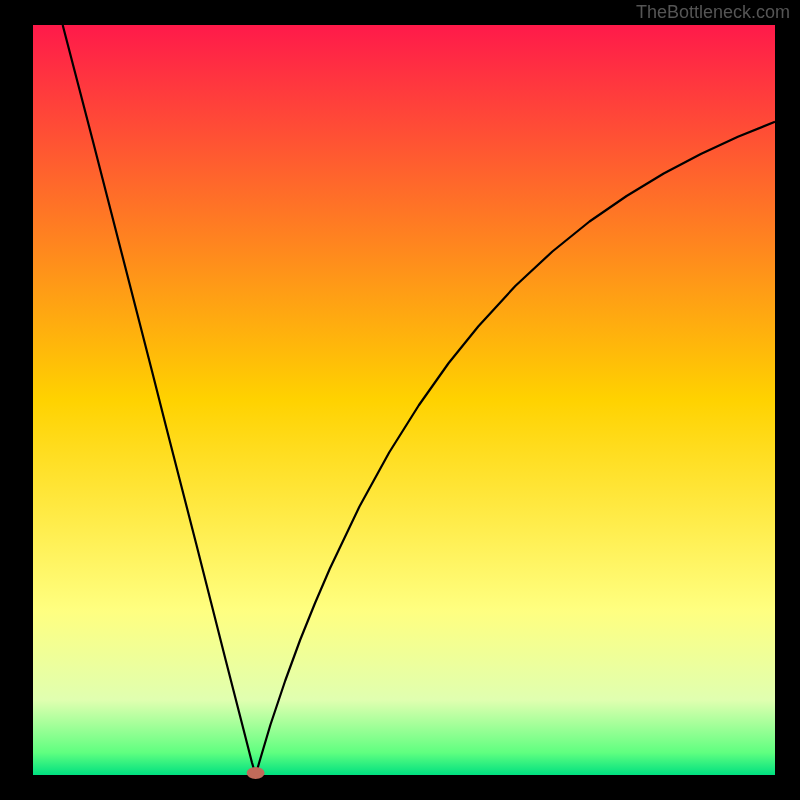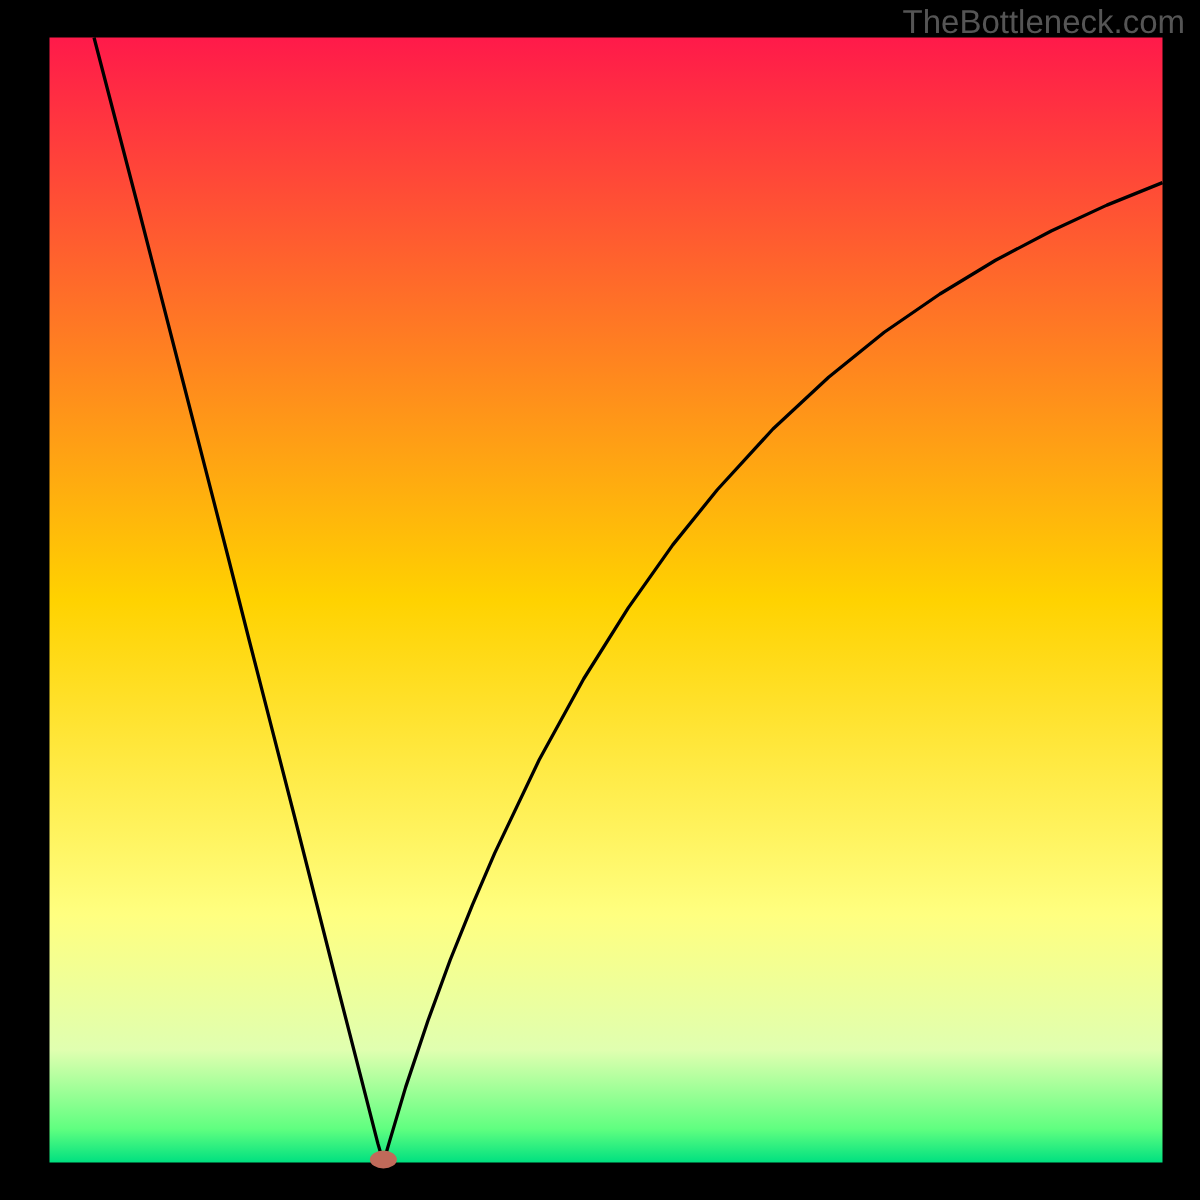--- a/index.html
+++ b/index.html
@@ -16,21 +16,21 @@
     width: 800px;
     height: 800px;
     top: 0;
     left: 0;
   }
   #watermark {
     position: absolute;
     top: 2px;
     right: 10px;
     color: #555;
-    font-size: 22px;
+    font-size: 18px;
     font-weight: normal;
     z-index: 10;
   }
 </style>
 </head>
 <body>
 
 <div id="chart-container">
   <svg id="chart-svg" width="800" height="800">
       <defs>

